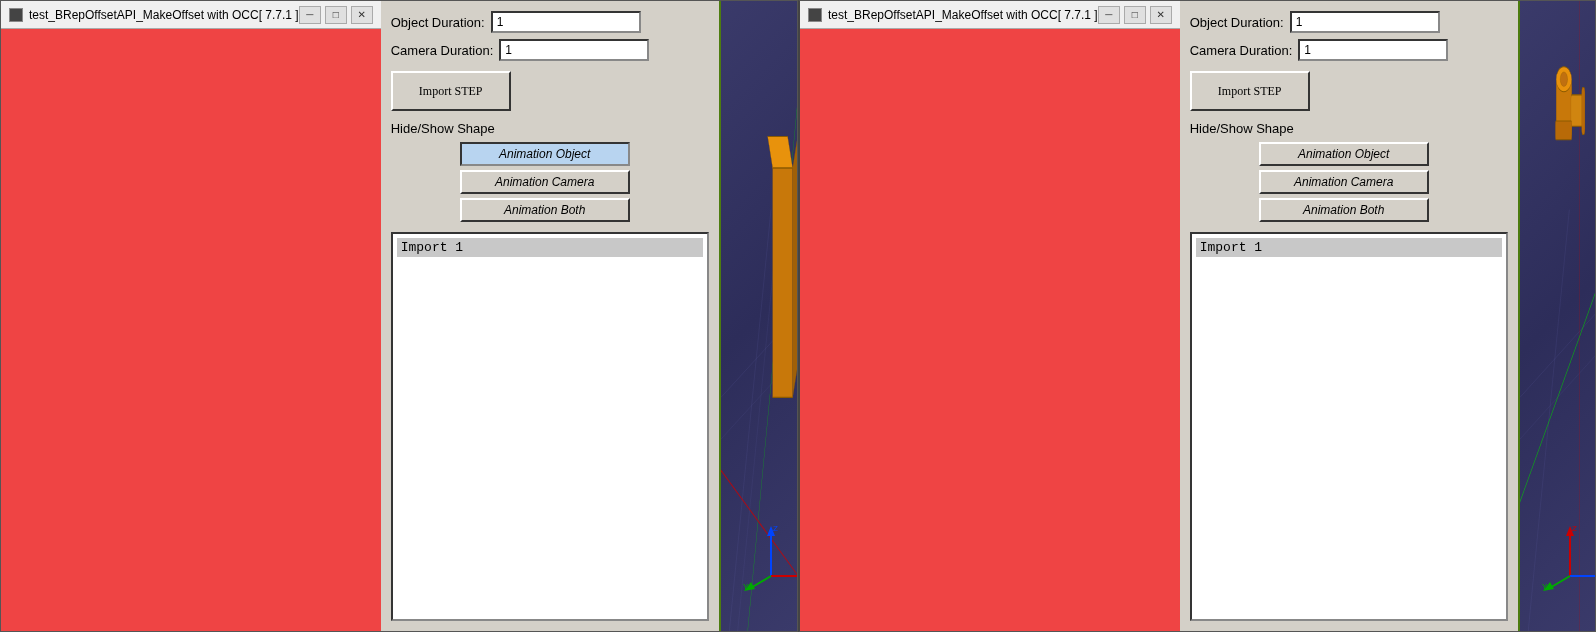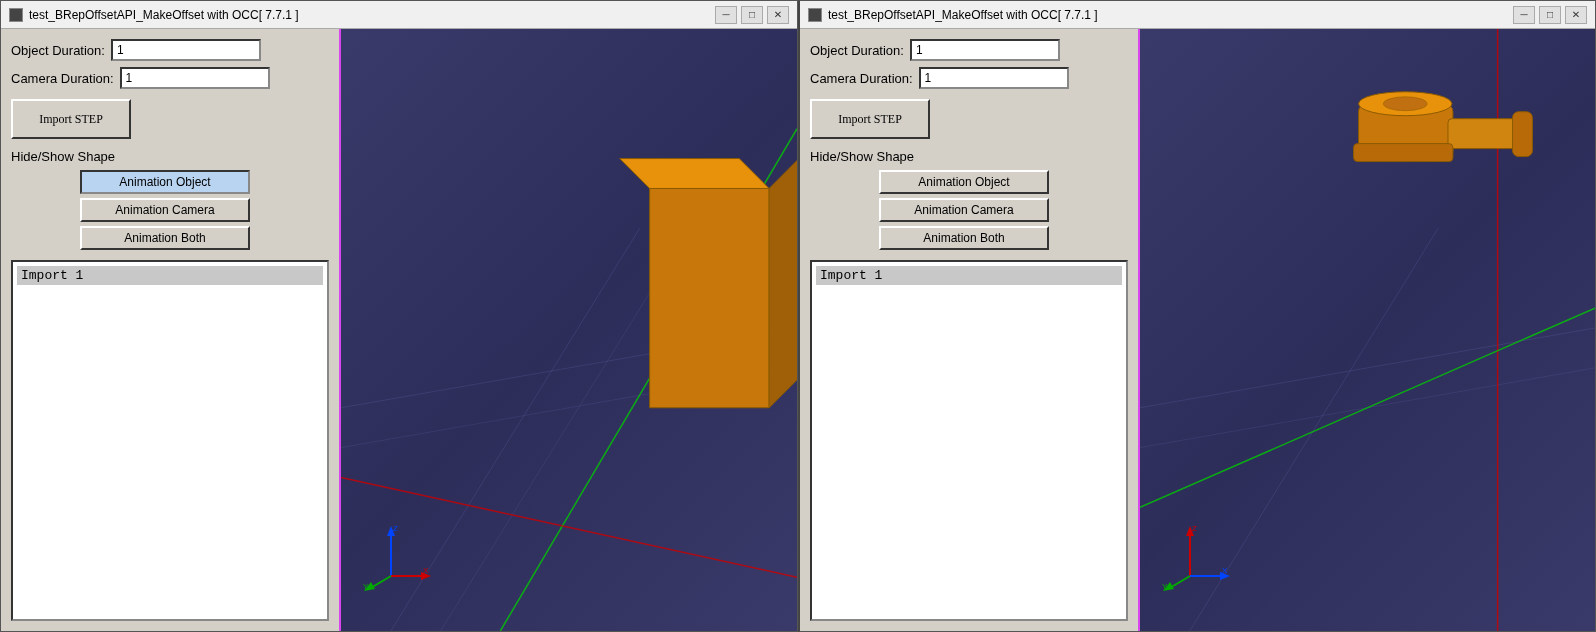--- a/index.html
+++ b/index.html
@@ -15,25 +15,25 @@
     }
 
     .windows-container {
       display: flex;
       width: 100%;
       height: 100%;
     }
 
     .app-window {
       display: flex;
-      flex-direction: column;
+      flex-direction: row;
       width: 798px;
       height: 632px;
       border: 1px solid #555;
-      background: #404040;
+      background: #ef4444;
       position: relative;
       justify-content: center;
     }
 
     .title-bar {
       display: flex;
       align-items: center;
       justify-content: space-between;
       background: #f0f0f0;
       height: 28px;
@@ -87,21 +87,21 @@
     }
 
     .control-panel {
       width: 340px;
       flex-shrink: 0;
       background: #d4d0c8;
       padding: 10px;
       display: flex;
       flex-direction: column;
       gap: 4px;
-      border-right: 2px solid #d946ef;
+      border-right: 2px solid #4d7c0f;
     }
 
     .field-row {
       display: flex;
       align-items: center;
       gap: 6px;
       margin-bottom: 2px;
     }
 
     .field-label {
@@ -143,20 +143,21 @@
       border-right-color: #888;
       border-bottom-color: #888;
       cursor: pointer;
       font-size: 12px;
       text-align: center;
       padding: 0 8px;
       color: #000;
       margin-left: auto;
       margin-right: auto;
       display: block;
+      font-style: italic;
     }
 
     .animation-btn.selected {
       border: 2px inset #888;
       background: #b8d4f0;
     }
 
     .anim-section {
       display: flex;
       flex-direction: column;

